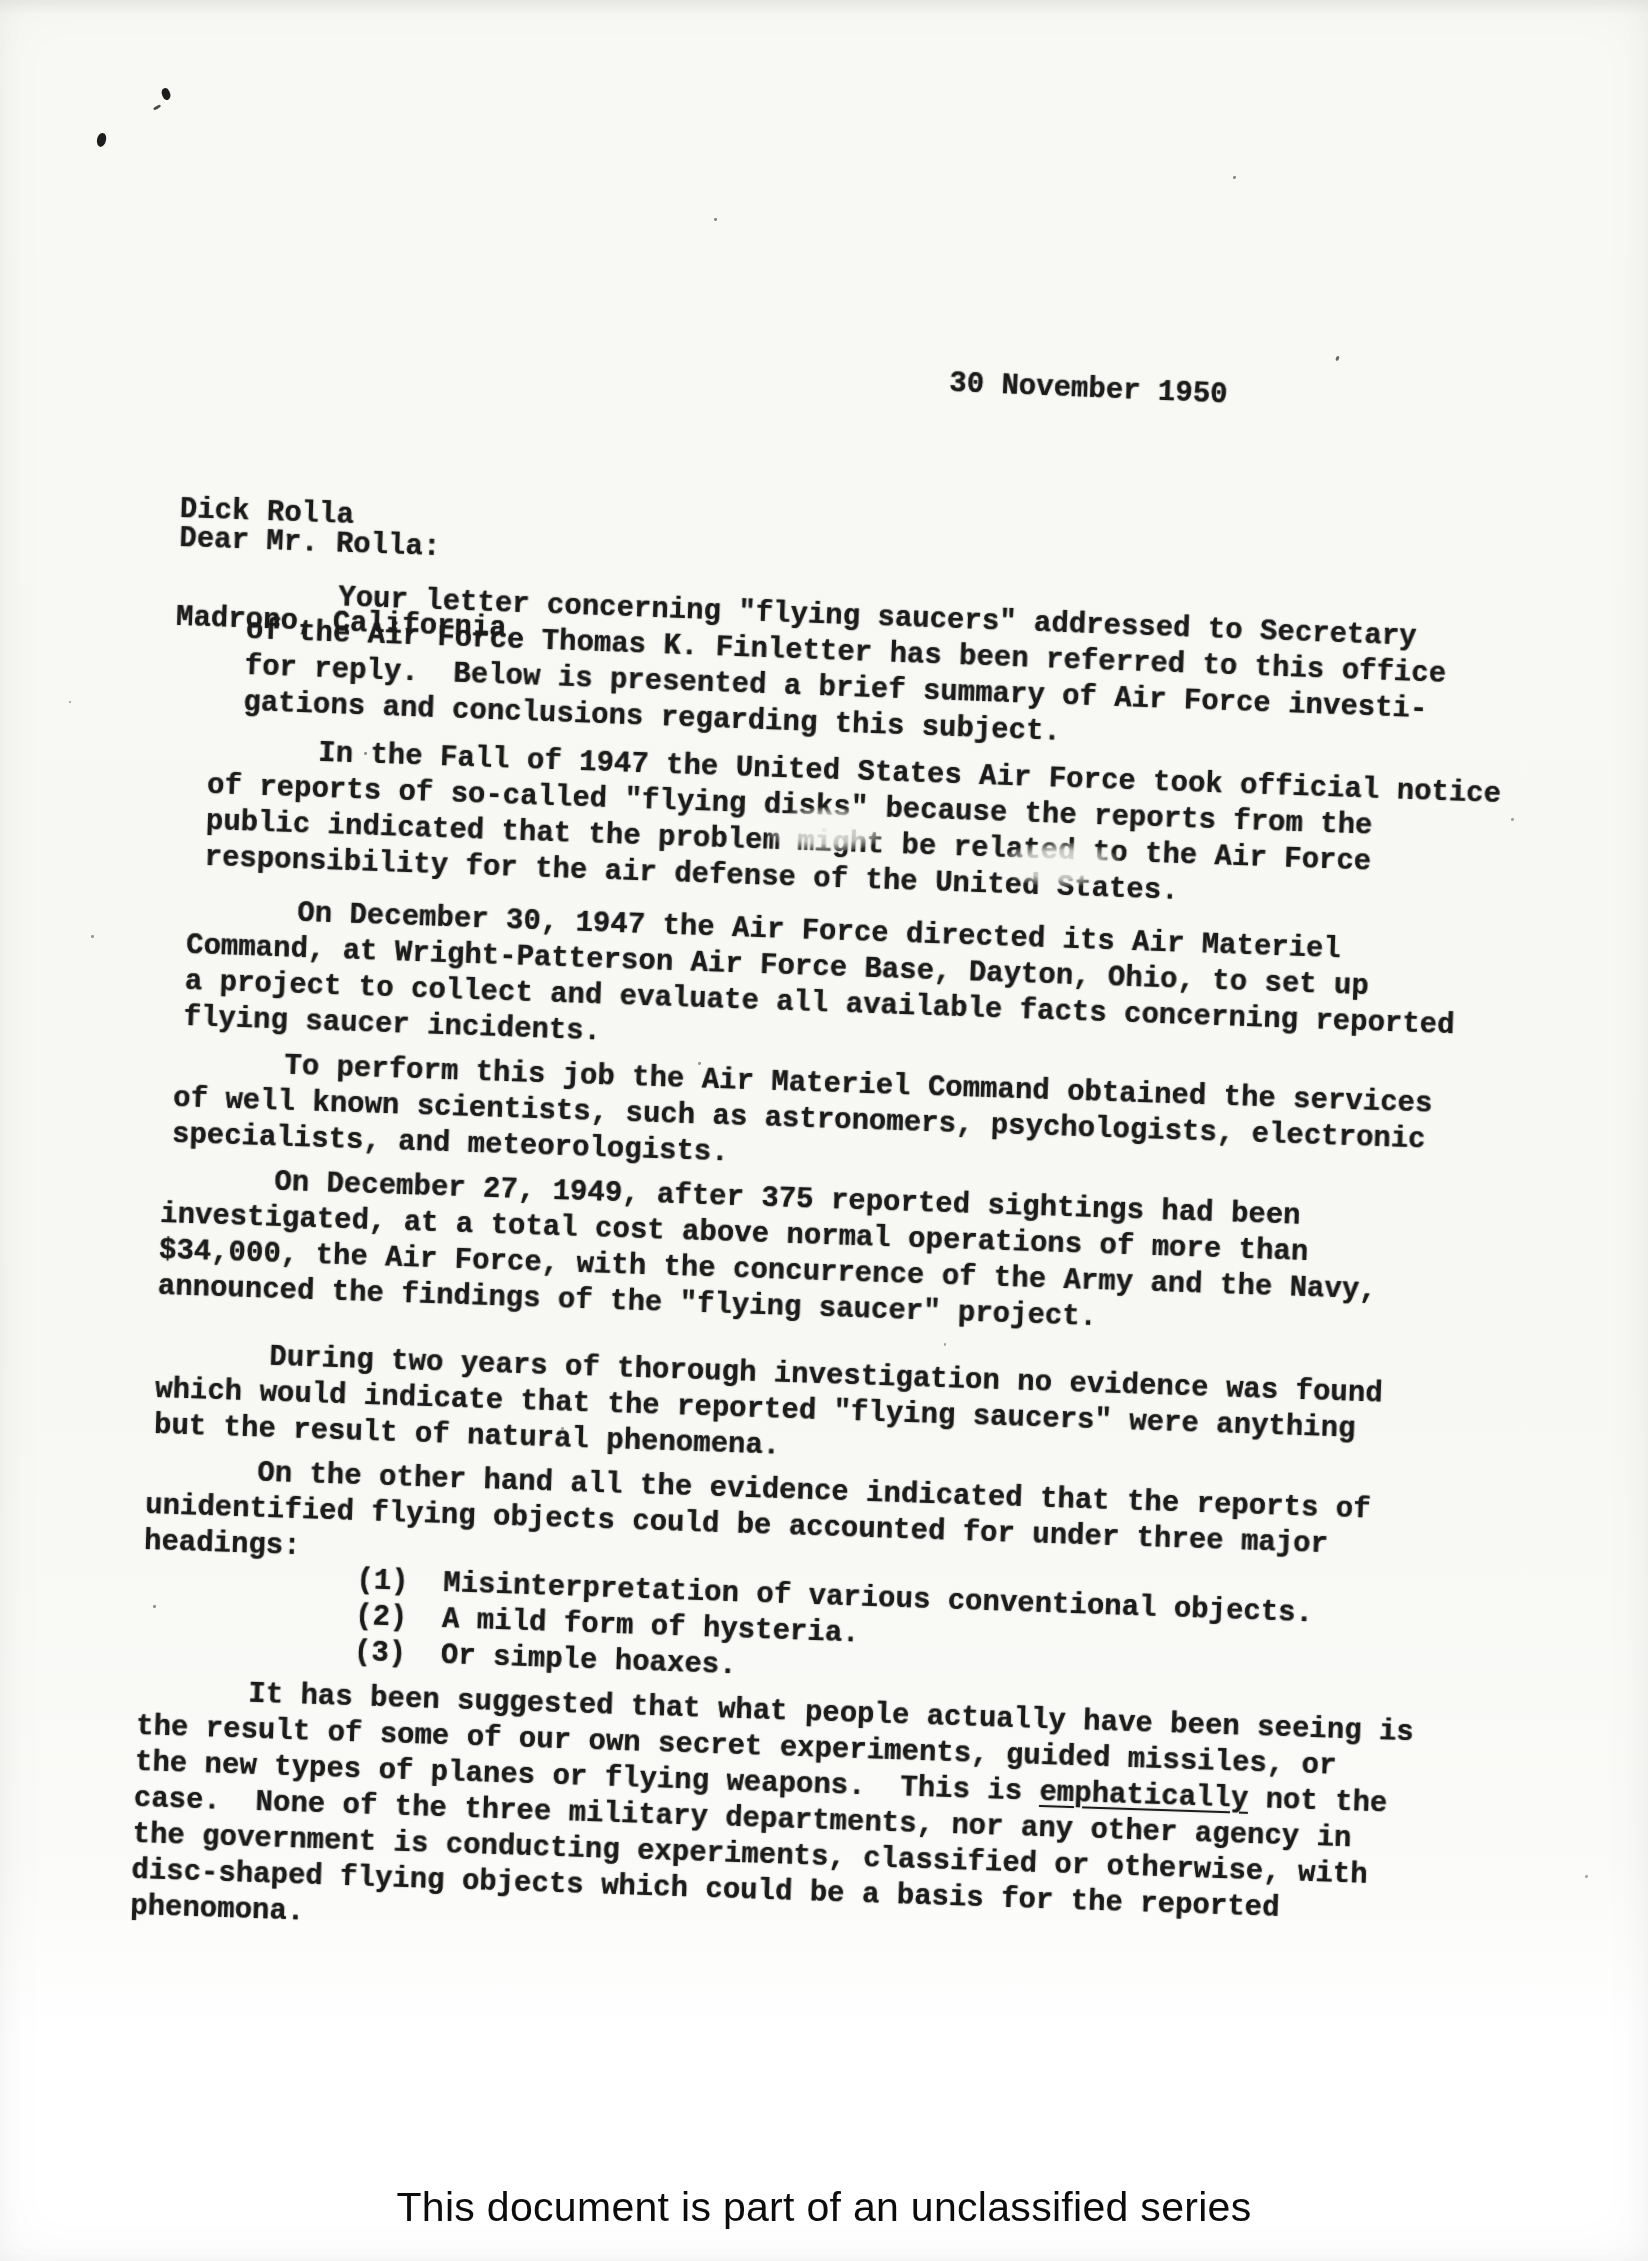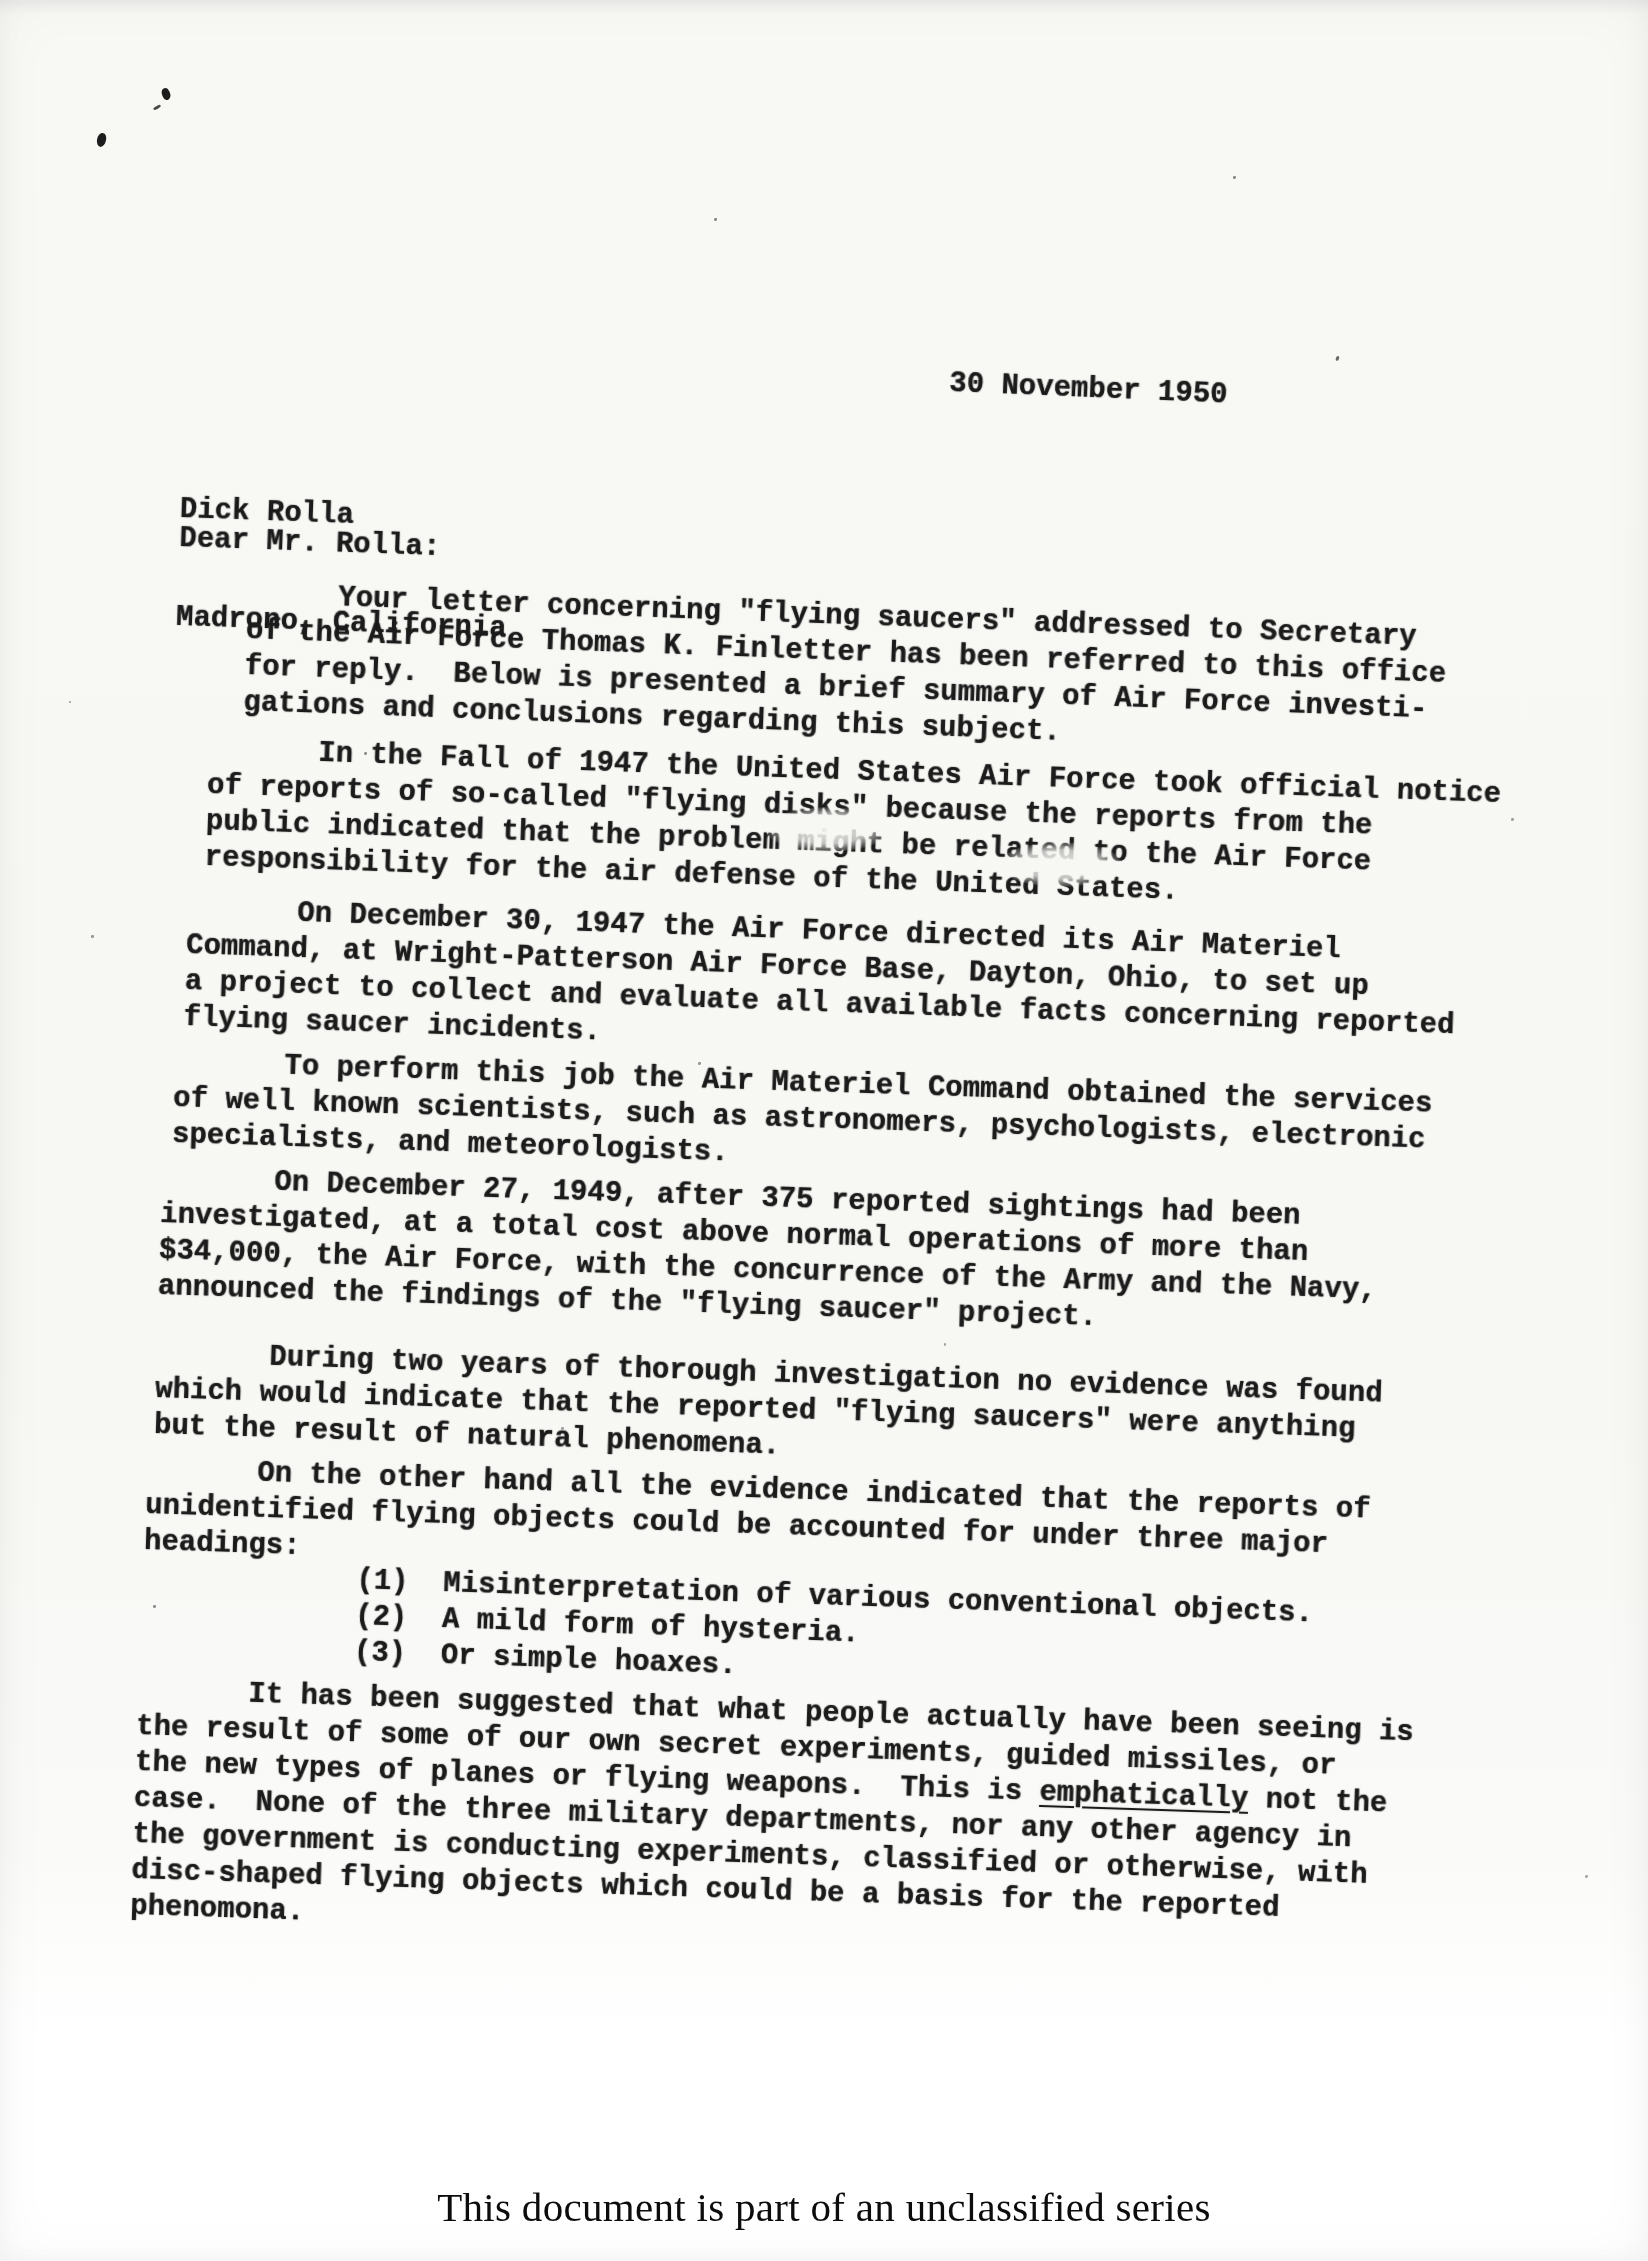--- a/index.html
+++ b/index.html
@@ -51,21 +51,21 @@
   .fade-1{left:766px;top:807px;width:123px;height:45px;}
   .fade-2{left:999px;top:842px;width:123px;height:45px;}
 
   
   .speck{position:absolute;background:#1d1d1d;border-radius:50% 40% 55% 45%;}
 
   
   .caption{
     position:absolute;left:0;right:0;top:2185px;
     text-align:center;
-    font-family:Liberation Serif, serif;
+    font-family:Liberation Sans, sans-serif;
     font-size:41px;line-height:45px;
     color:#0c0c0c;
     letter-spacing:0.3px;
   }
 </style>
 </head>
 <body>
 
 <div class="page">
 

